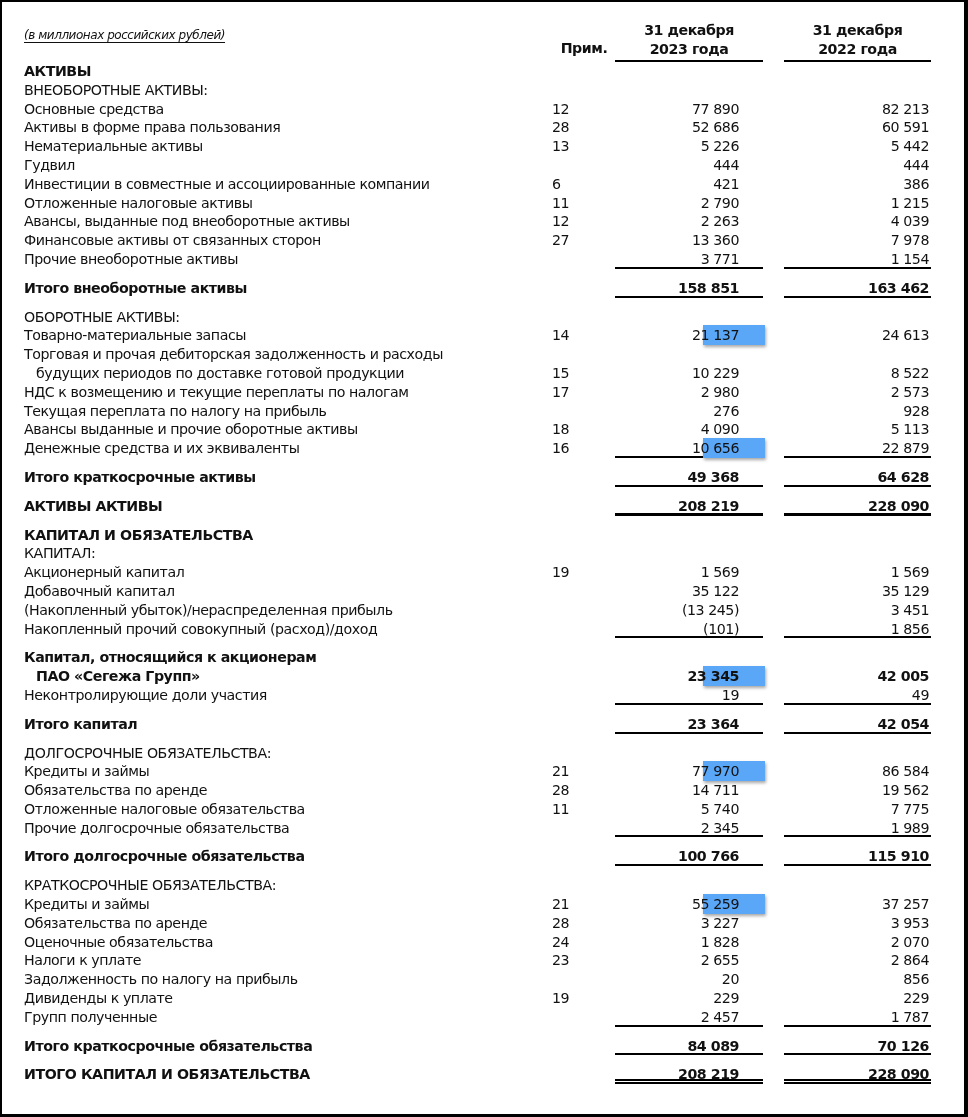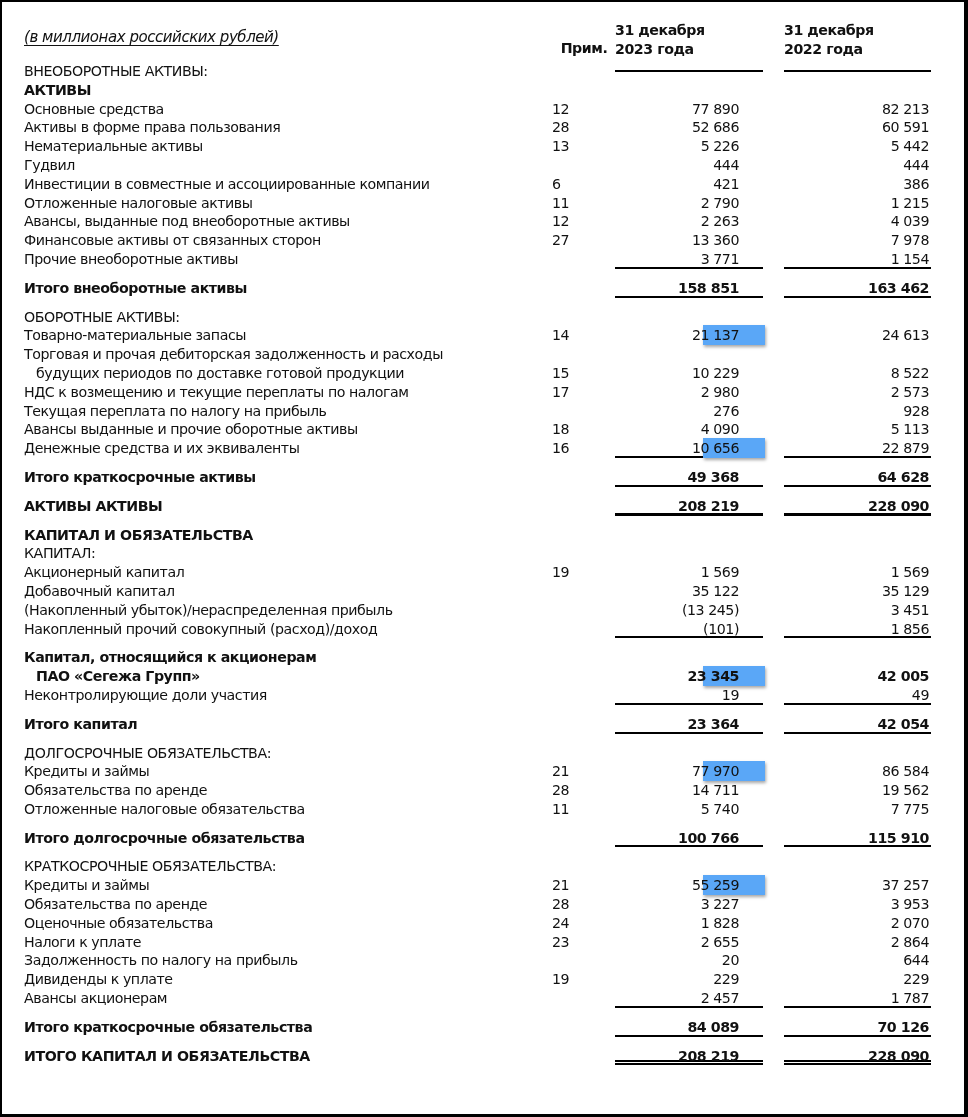--- a/index.html
+++ b/index.html
@@ -16,30 +16,30 @@
   .doc {
     position: absolute; left: 22px; top: 0; width: 908px;
     font-family: "DejaVu Sans", sans-serif;
     font-size: 14.2px;
     color: #111;
     letter-spacing: -0.45px;
   }
   .hdr { position: relative; height: 60px; }
   .units {
     position: absolute; left: 0; top: 26px;
-    font-style: italic; font-size: 15px;
+    font-style: italic; font-size: 12px;
     text-decoration: underline; text-underline-offset: 3px;
   }
   .note-hdr {
     position: absolute; left: 520px; top: 38px; width: 80px; text-align: center;
     font-weight: bold;
   }
   .col-hdr {
-    position: absolute; top: 19px; font-weight: bold; line-height: 19px;
-    border-bottom: 2.5px solid #000; padding-bottom: 11px;
+    position: absolute; top: 19px; text-align: center; font-weight: bold; line-height: 19px;
+    border-bottom: 2.5px solid #000; padding-bottom: 1px;
   }
   .col-hdr.c1 { left: 591px; width: 148px; }
   .col-hdr.c2 { left: 760px; width: 147px; }
 
   .row { position: relative; height: 18.8px; line-height: 18.8px; white-space: nowrap; }
   .row .lbl { position: absolute; left: 0; }
   .row .note { position: absolute; left: 528px; width: 40px; text-align: left; }
   .row .v1, .row .v2 { position: absolute; text-align: right; }
   .row .v1 { left: 569px; width: 146px; }
   .row .v2 { left: 760px; width: 145px; }
@@ -70,25 +70,25 @@
       <div class="col-hdr c1">
         <div>31 декабря</div>
         <div>2023 года</div>
       </div>
       <div class="col-hdr c2">
         <div>31 декабря</div>
         <div>2022 года</div>
       </div>
     </div>
     <div id="rows">
-        <div class="row">
-          <span class="lbl">ВНЕОБОРОТНЫЕ АКТИВЫ:</span>
-        </div>
         <div class="row bold">
           <span class="lbl">АКТИВЫ</span>
+        </div>
+        <div class="row">
+          <span class="lbl">ВНЕОБОРОТНЫЕ АКТИВЫ:</span>
         </div>
         <div class="row">
           <span class="lbl">Основные средства</span>
           <span class="note">12</span>
           <span class="v1" style="z-index: 2;">77 890</span>
           <span class="v2">82 213</span>
         </div>
         <div class="row">
           <span class="lbl">Активы в форме права пользования</span>
           <span class="note">28</span>
@@ -285,20 +285,28 @@
           <span class="note">28</span>
           <span class="v1" style="z-index: 2;">14 711</span>
           <span class="v2">19 562</span>
         </div>
         <div class="row">
           <span class="lbl">Отложенные налоговые обязательства</span>
           <span class="note">11</span>
           <span class="v1" style="z-index: 2;">5 740</span>
           <span class="v2">7 775</span>
         </div>
+        <div class="row ul">
+          <div class="cell c1"></div>
+          <div class="cell c2"></div>
+          <span class="lbl">Прочие долгосрочные обязательства</span>
+          <span class="note"></span>
+          <span class="v1" style="z-index: 2;">2 345</span>
+          <span class="v2">1 989</span>
+        </div>
         <div class="gap"></div>
         <div class="row bold ul">
           <div class="cell c1"></div>
           <div class="cell c2"></div>
           <span class="lbl">Итого долгосрочные обязательства</span>
           <span class="v1" style="z-index: 2;">100 766</span>
           <span class="v2">115 910</span>
         </div>
         <div class="gap"></div>
         <div class="row">
@@ -326,32 +334,32 @@
         <div class="row">
           <span class="lbl">Налоги к уплате</span>
           <span class="note">23</span>
           <span class="v1" style="z-index: 2;">2 655</span>
           <span class="v2">2 864</span>
         </div>
         <div class="row">
           <span class="lbl">Задолженность по налогу на прибыль</span>
           <span class="note"></span>
           <span class="v1" style="z-index: 2;">20</span>
-          <span class="v2">644</span>
+          <span class="v2">856</span>
         </div>
         <div class="row">
           <span class="lbl">Дивиденды к уплате</span>
           <span class="note">19</span>
           <span class="v1" style="z-index: 2;">229</span>
           <span class="v2">229</span>
         </div>
         <div class="row ul">
           <div class="cell c1"></div>
           <div class="cell c2"></div>
-          <span class="lbl">Авансы акционерам</span>
+          <span class="lbl">Групп полученные</span>
           <span class="note"></span>
           <span class="v1" style="z-index: 2;">2 457</span>
           <span class="v2">1 787</span>
         </div>
         <div class="gap"></div>
         <div class="row bold ul">
           <div class="cell c1"></div>
           <div class="cell c2"></div>
           <span class="lbl">Итого краткосрочные обязательства</span>
           <span class="v1" style="z-index: 2;">84 089</span>

